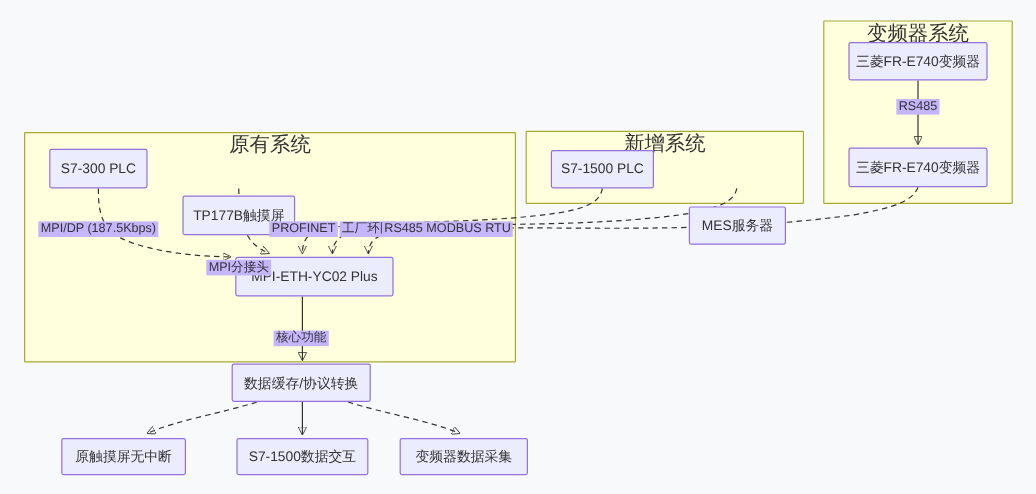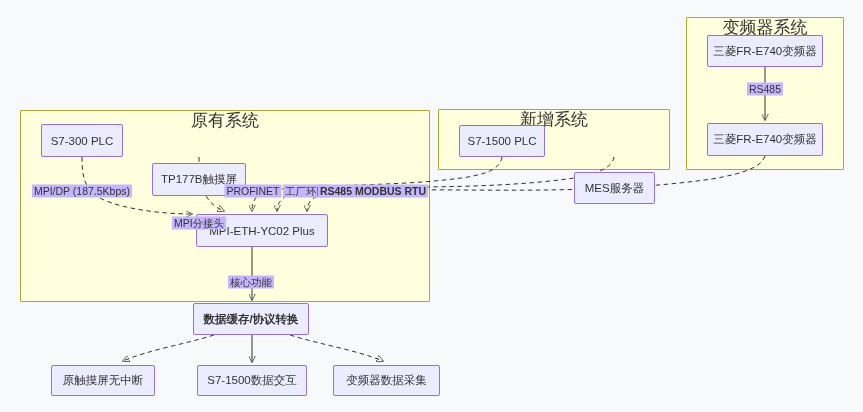--- a/index.html
+++ b/index.html
@@ -120,35 +120,35 @@
   <div class="node" style="left:196px;top:214px;width:132px;height:33px;">MPI-ETH-YC02 Plus</div>
 
   <div class="node" style="left:459px;top:125px;width:86px;height:32px;">S7-1500 PLC</div>
 
   <div class="node" style="left:574px;top:125px;width:81px;height:32px;margin-top:47px;">MES服务器</div>
 
   <div class="node" style="left:707px;top:35px;width:116px;height:32px;">三菱FR-E740变频器</div>
 
   <div class="node" style="left:707px;top:123px;width:116px;height:33px;">三菱FR-E740变频器</div>
 
-  <div class="node" style="left:193px;top:303px;width:116px;height:32px;font-weight:bold;">数据缓存/协议转换</div>
+  <div class="node" style="left:193px;top:303px;width:116px;height:32px;">数据缓存/协议转换</div>
 
   <div class="node" style="left:51px;top:365px;width:104px;height:31px;">原触摸屏无中断</div>
 
   <div class="node" style="left:197px;top:365px;width:110px;height:31px;">S7-1500数据交互</div>
 
   <div class="node" style="left:333px;top:365px;width:107px;height:31px;">变频器数据采集</div>
 
   <div class="edge-label" style="left:82px;top:191px;">MPI/DP (187.5Kbps)</div>
 
   <div class="edge-label" style="left:199px;top:191px;margin-top:32px;">MPI分接头</div>
 
   <div class="edge-label" style="left:253px;top:191px;">PROFINET</div>
 
   <div class="edge-label" style="left:306px;top:191px;">工厂环网</div>
 
-  <div class="edge-label" style="left:373px;top:191px;font-weight:bold;">RS485 MODBUS RTU</div>
+  <div class="edge-label" style="left:373px;top:191px;">RS485 MODBUS RTU</div>
 
   <div class="edge-label" style="left:765px;top:89px;">RS485</div>
 
   <div class="edge-label" style="left:251px;top:282px;">核心功能</div>
 
 </div>
 
 </body></html>

